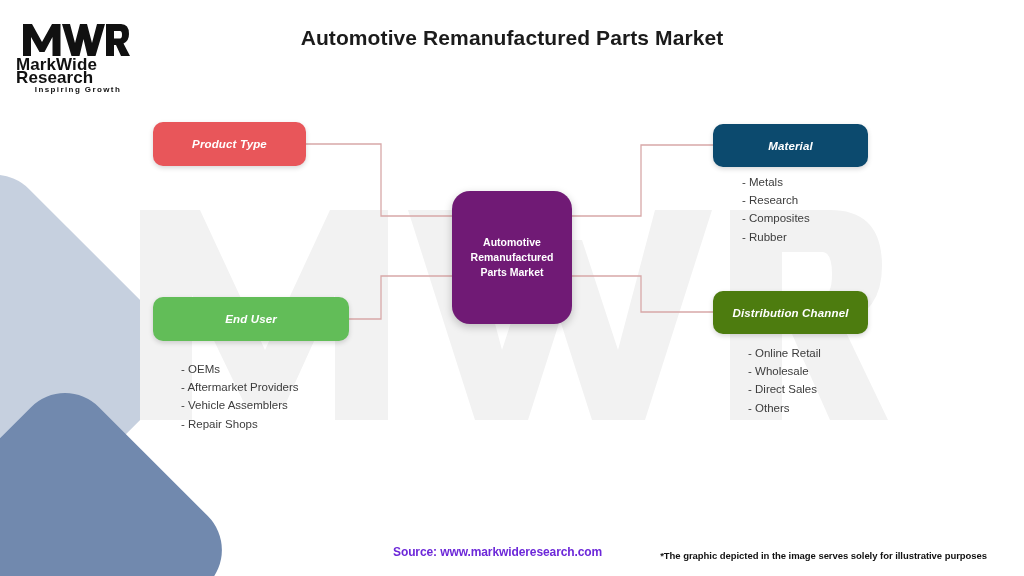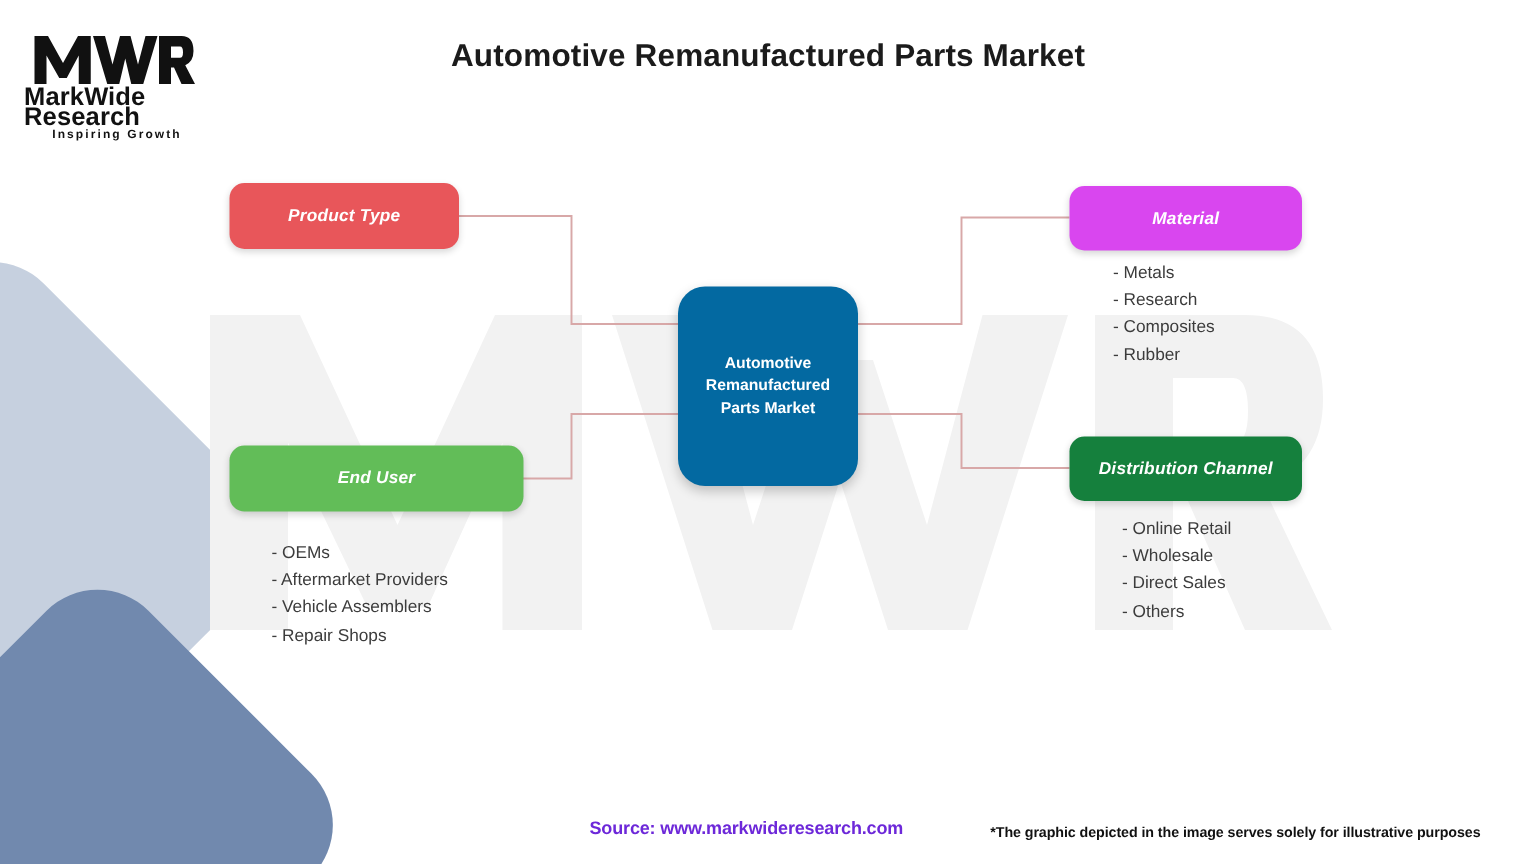--- a/index.html
+++ b/index.html
@@ -115,22 +115,22 @@
     color: #ffffff;
     font-size: 11.5px;
     font-weight: bold;
     letter-spacing: .15px;
     box-shadow: 0 2px 5px rgba(0,0,0,.16);
     text-align: center;
     font-style: italic;
   }
   #pill-product  { left: 153px; top: 122px; width: 153px; height: 44px; background: #e8565a; }
   #pill-enduser  { left: 153px; top: 297px; width: 196px; height: 44px; background: #62bd58; }
-  #pill-material { left: 713px; top: 124px; width: 155px; height: 43px; background: #d946ef; }
-  #pill-dist     { left: 713px; top: 291px; width: 155px; height: 43px; background: #15803d; }
+  #pill-material { left: 713px; top: 124px; width: 155px; height: 43px; background: #0c4a6e; }
+  #pill-dist     { left: 713px; top: 291px; width: 155px; height: 43px; background: #4d7c0f; }
 
   
   .bullets {
     position: absolute;
     font-size: 11.5px;
     color: #3c3c3c;
     line-height: 18.2px;
     white-space: nowrap;
   }
   .bullets div { white-space: nowrap; }
@@ -139,21 +139,21 @@
   #list-material { left: 742px; top: 173px; }
   #list-dist     { left: 748px; top: 344px; }
 
   
   #center-node {
     position: absolute;
     left: 452px;
     top: 191px;
     width: 120px;
     height: 133px;
-    background: #0369a1;
+    background: #701a75;
     border-radius: 18px;
     display: flex;
     align-items: center;
     justify-content: center;
     box-shadow: 0 3px 8px rgba(0,0,0,.22);
   }
   #center-node .label {
     color: #ffffff;
     font-size: 10.5px;
     font-weight: bold;

